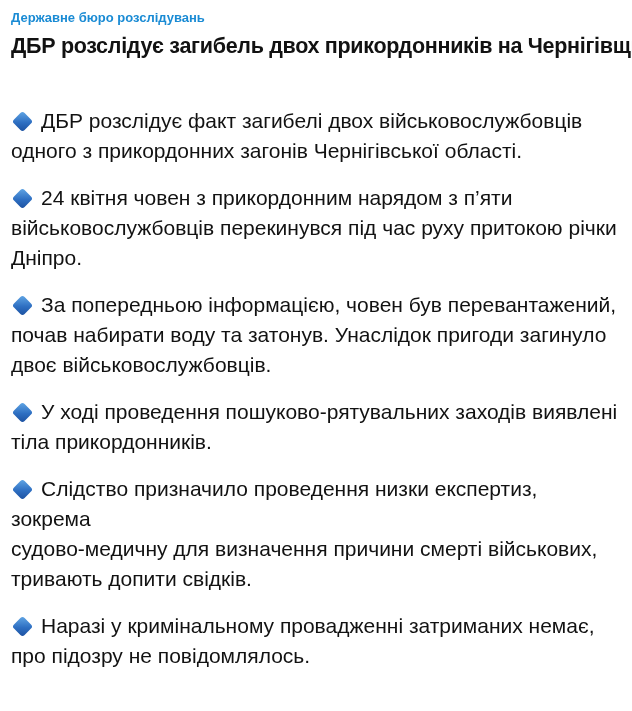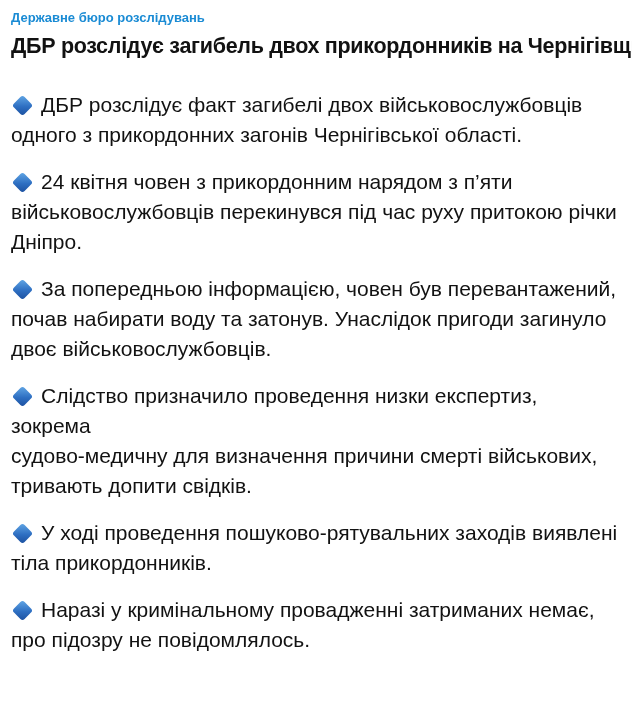--- a/index.html
+++ b/index.html
@@ -34,21 +34,21 @@
     white-space: nowrap;
     letter-spacing: -0.3px;
   }
   .body-text p {
     margin: 0 0 17px 0;
     font-size: 21px;
     line-height: 30px;
     white-space: pre-wrap;
   }
   .body-text p:first-child {
-    margin-top: 30px;
+    margin-top: 46px;
   }
   .diamond {
     display: inline-block;
     width: 23px;
     height: 22px;
     position: relative;
     margin-right: 7px;
     vertical-align: -4px;
   }
   .diamond::before {
@@ -77,22 +77,22 @@
 
   <div class="body-text">
     <p><span class="diamond"></span><span>ДБР розслідує факт загибелі двох військовослужбовців
 одного з прикордонних загонів Чернігівської області.</span></p>
     <p><span class="diamond"></span><span>24 квітня човен з прикордонним нарядом з п’яти
 військовослужбовців перекинувся під час руху притокою річки
 Дніпро.</span></p>
     <p><span class="diamond"></span><span>За попередньою інформацією, човен був перевантажений,
 почав набирати воду та затонув. Унаслідок пригоди загинуло
 двоє військовослужбовців.</span></p>
+    <p><span class="diamond"></span><span>У ході проведення пошуково-рятувальних заходів виявлені
+тіла прикордонників.</span></p>
     <p><span class="diamond"></span><span>Слідство призначило проведення низки експертиз, зокрема
 судово-медичну для визначення причини смерті військових,
 тривають допити свідків.</span></p>
-    <p><span class="diamond"></span><span>У ході проведення пошуково-рятувальних заходів виявлені
-тіла прикордонників.</span></p>
     <p><span class="diamond"></span><span>Наразі у кримінальному провадженні затриманих немає,
 про підозру не повідомлялось.</span></p>
   </div>
 
 </div>
 
 </body></html>

